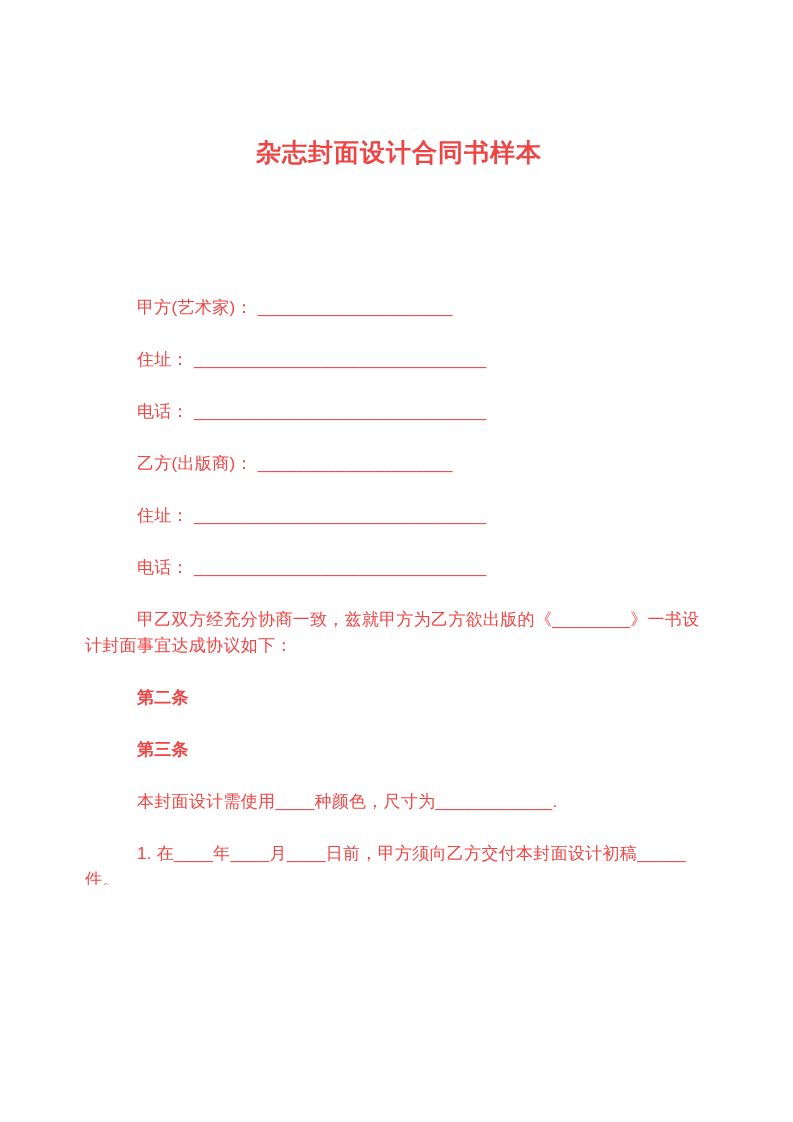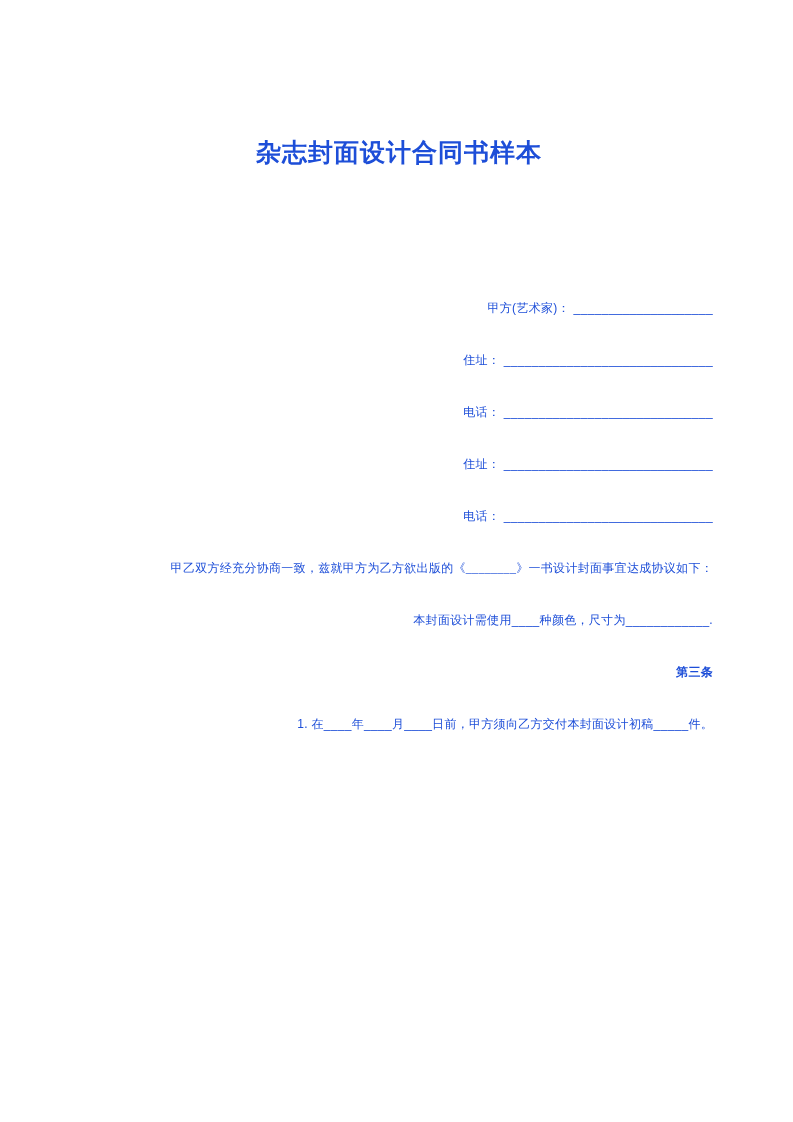--- a/index.html
+++ b/index.html
@@ -7,49 +7,47 @@
     margin: 0;
     padding: 0;
     background: #ffffff;
   }
   .page {
     position: relative;
     width: 793px;
     height: 885px;
     margin: 0 auto;
     background: #ffffff;
-    color: #1d4ed8;
+    color: #ef4444;
     font-family: "Liberation Sans", "DejaVu Sans", sans-serif;
     overflow: hidden;
   }
   .content {
     padding: 0 80px 0 85px;
   }
   .doc-title {
     margin: 0;
     padding-top: 136px;
     padding-bottom: 0;
     font-size: 25px;
     line-height: 32px;
     font-weight: bold;
     text-align: center;
     letter-spacing: 1px;
     margin-bottom: 127px;
   }
   .line {
     margin: 0 0 26px 0;
-    font-size: 12px;
+    font-size: 17px;
     line-height: 26px;
     text-indent: 52px;
     letter-spacing: 0.3px;
     word-break: break-all;
-    text-align: right;
   }
   .intro {
-    font-family: Liberation Serif, serif;
   }
   .article-heading {
     font-weight: bold;
   }
   .page-footer {
     position: absolute;
     top: 1046px;
     left: 0;
     width: 100%;
     text-align: center;
@@ -64,32 +62,34 @@
   <div class="content">
 
     <h1 class="doc-title">杂志封面设计合同书样本</h1>
 
     <p class="line">甲方(艺术家)： ____________________</p>
 
     <p class="line">住址： ______________________________</p>
 
     <p class="line">电话： ______________________________</p>
 
+    <p class="line">乙方(出版商)： ____________________</p>
 
     <p class="line">住址： ______________________________</p>
 
     <p class="line">电话： ______________________________</p>
 
     <p class="line intro">甲乙双方经充分协商一致，兹就甲方为乙方欲出版的《________》一书设计封面事宜达成协议如下：</p>
 
 
 
+    <p class="line article-heading">第二条</p>
+
+    <p class="line article-heading">第三条</p>
 
     <p class="line">本封面设计需使用____种颜色，尺寸为____________.</p>
-
-    <p class="line article-heading">第三条</p>
 
     <p class="line">1. 在____年____月____日前，甲方须向乙方交付本封面设计初稿_____件。</p>
 
   </div>
 
   <div class="page-footer">1</div>
 </div>
 
 </body></html>

